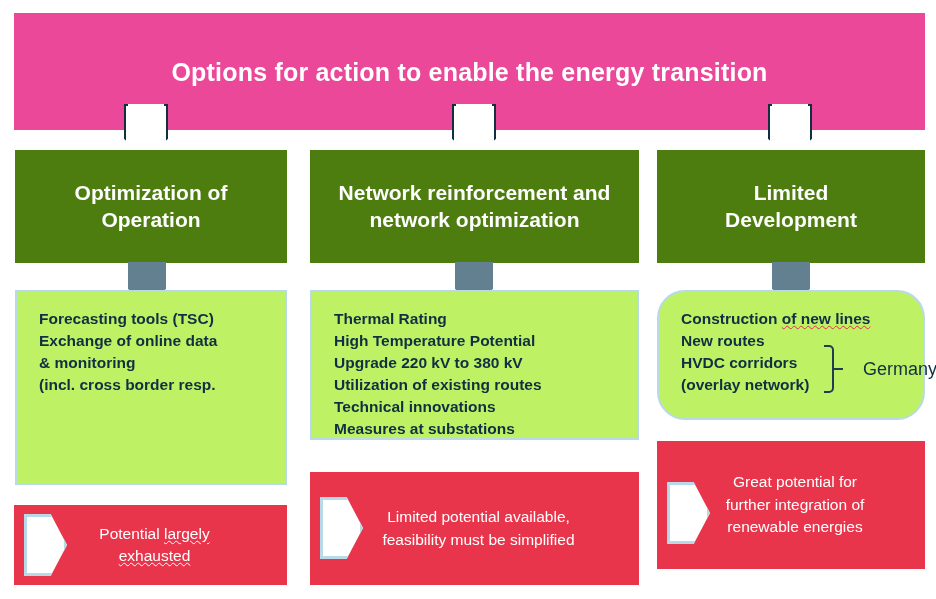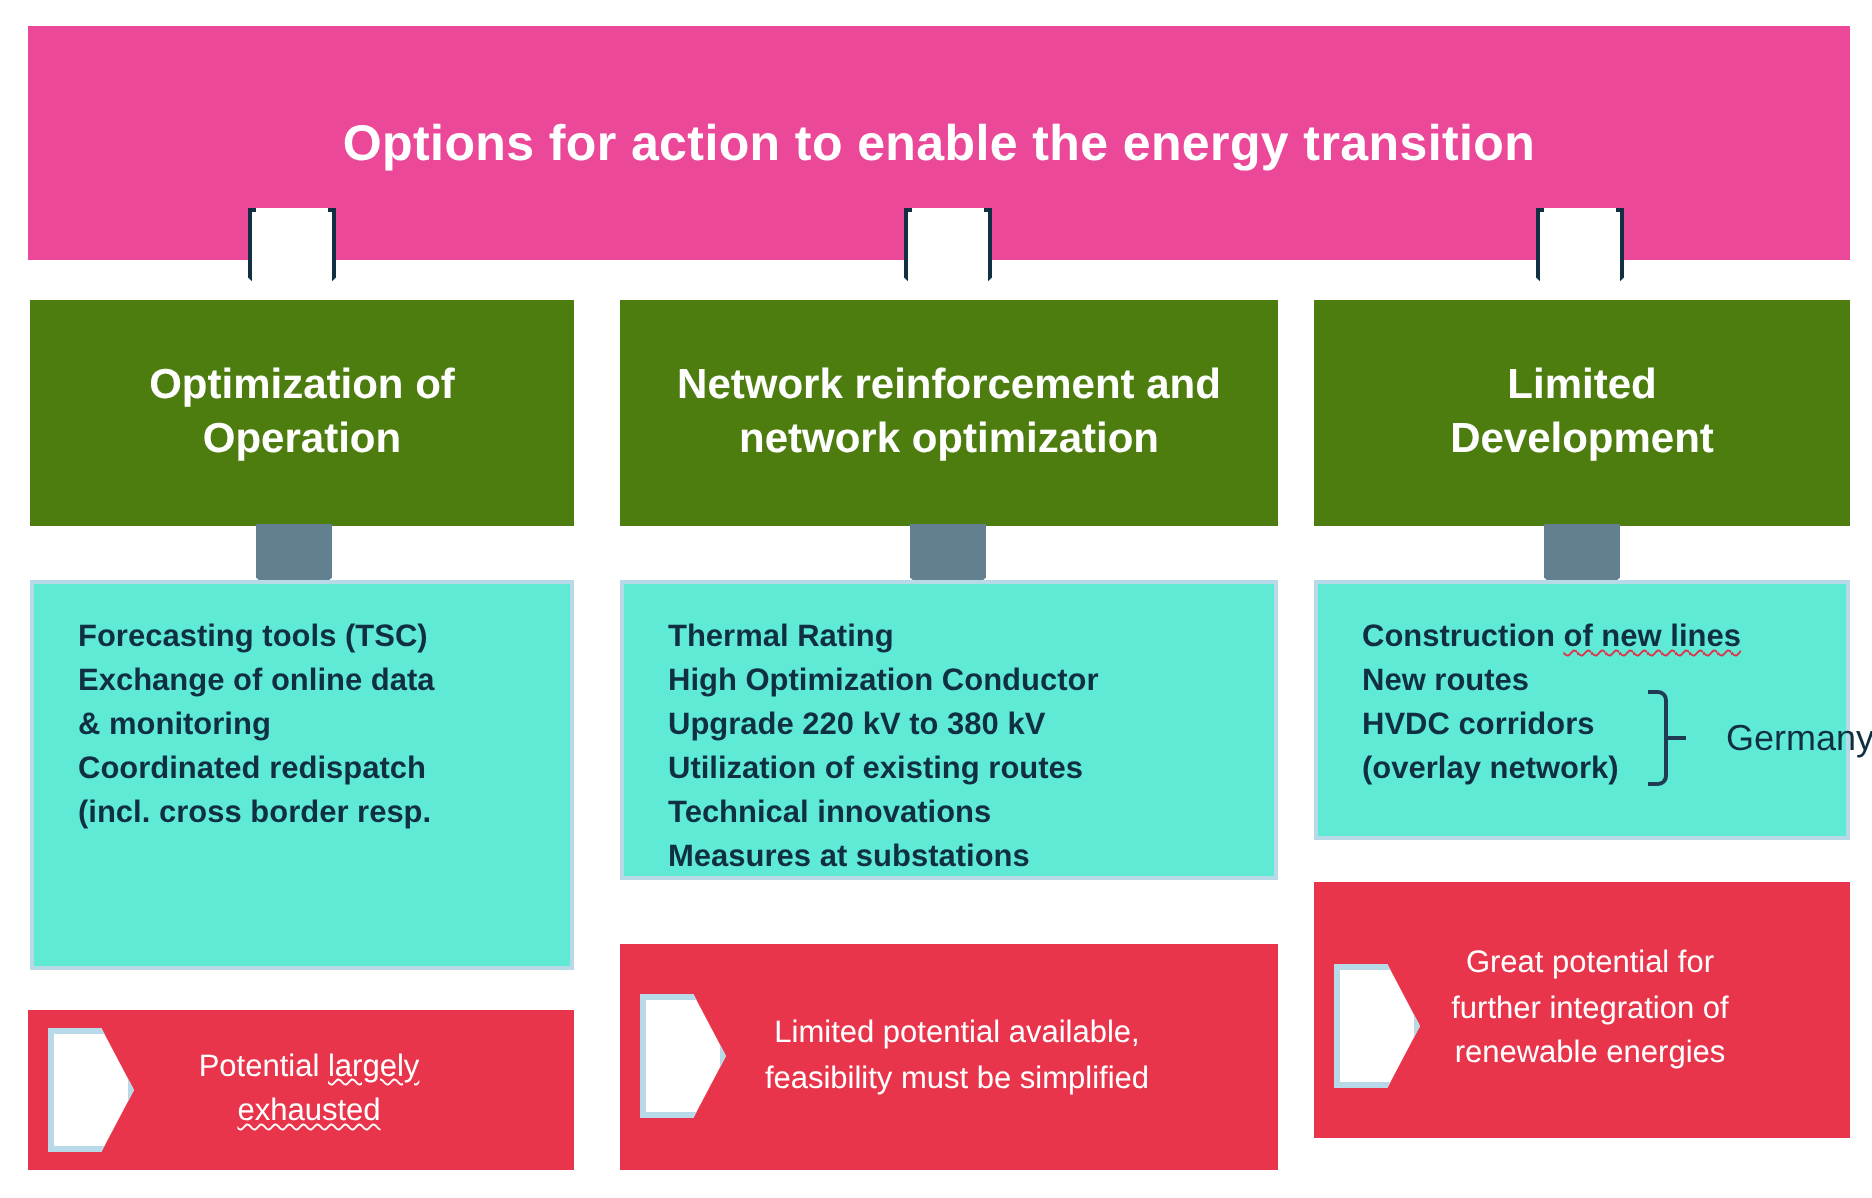--- a/index.html
+++ b/index.html
@@ -56,21 +56,21 @@
     clip-path:polygon(0 0,100% 0,100% 58%,50% 100%,0 58%);
   }
   .arrow-slate-inner{
     position:absolute;left:3px;top:-1px;width:32px;height:44px;
     background:#62808f;
     clip-path:polygon(0 0,100% 0,100% 58%,50% 100%,0 58%);
   }
 
   
   .measures{
-    position:absolute;background:#5eead4;
+    position:absolute;background:#bef264;
     border:2px solid #b8d9e8;
     box-sizing:border-box;
     padding:16px 0 12px 22px;
   }
   .measures ul{list-style:none;margin:0;padding:0;}
   .measures li{
     color:#102f42;font-size:15.5px;font-weight:bold;line-height:1.42;
     white-space:nowrap;
   }
   .measures li.misspell-part .ms{
@@ -144,21 +144,20 @@
   </div>
   <div class="arrow-slate" style="left:128px;top:262px;">
     <div class="arrow-slate-inner"></div>
   </div>
 
   <div class="measures" style="left:15px;top:290px;width:272px;height:195px;">
     <ul>
       <li>Forecasting tools (TSC)</li>
       <li>Exchange of online data</li>
       <li>&amp; monitoring</li>
-      <li>Coordinated redispatch</li>
       <li>(incl. cross border resp.</li>
     </ul>
   </div>
 
   <div class="conclusion" style="left:14px;top:505px;width:273px;height:80px;">
     <div class="arrow-right" style="top:9px;"></div>
     <div class="conclusion-text misspell">
       <span>Potential </span><span class="ms">largely</span><br>
       <span class="ms">exhausted</span>
     </div>
@@ -170,21 +169,21 @@
       <span>network optimization</span>
     </div>
   </div>
   <div class="arrow-slate" style="left:455px;top:262px;">
     <div class="arrow-slate-inner"></div>
   </div>
 
   <div class="measures" style="left:310px;top:290px;width:329px;height:150px;">
     <ul>
       <li>Thermal Rating</li>
-      <li>High Optimization Conductor</li>
+      <li>High Temperature Potential</li>
       <li>Upgrade 220 kV to 380 kV</li>
       <li>Utilization of existing routes</li>
       <li>Technical innovations</li>
       <li>Measures at substations</li>
     </ul>
   </div>
 
   <div class="conclusion" style="left:310px;top:472px;width:329px;height:113px;">
     <div class="arrow-right" style="top:25px;"></div>
     <div class="conclusion-text">
@@ -196,21 +195,21 @@
   <div class="cat" style="left:657px;top:150px;width:268px;height:113px;">
     <div class="cat-label">
       <span>Limited</span><br>
       <span>Development</span>
     </div>
   </div>
   <div class="arrow-slate" style="left:772px;top:262px;">
     <div class="arrow-slate-inner"></div>
   </div>
 
-  <div class="measures" style="left:657px;top:290px;width:268px;height:130px;">
+  <div class="measures" style="left:657px;top:290px;width:268px;height:130px;border-radius:28px;">
     <ul>
       <li class="misspell-part"><span>Construction </span><span class="ms">of new lines</span></li>
       <li>New routes</li>
       <li>HVDC corridors</li>
       <li>(overlay network)</li>
     </ul>
     <div class="bracket-wrap" style="left:165px;top:53px;">
       <div class="bracket"></div>
       <div class="bracket-tick"></div>
       <div class="bracket-label">Germany</div>

